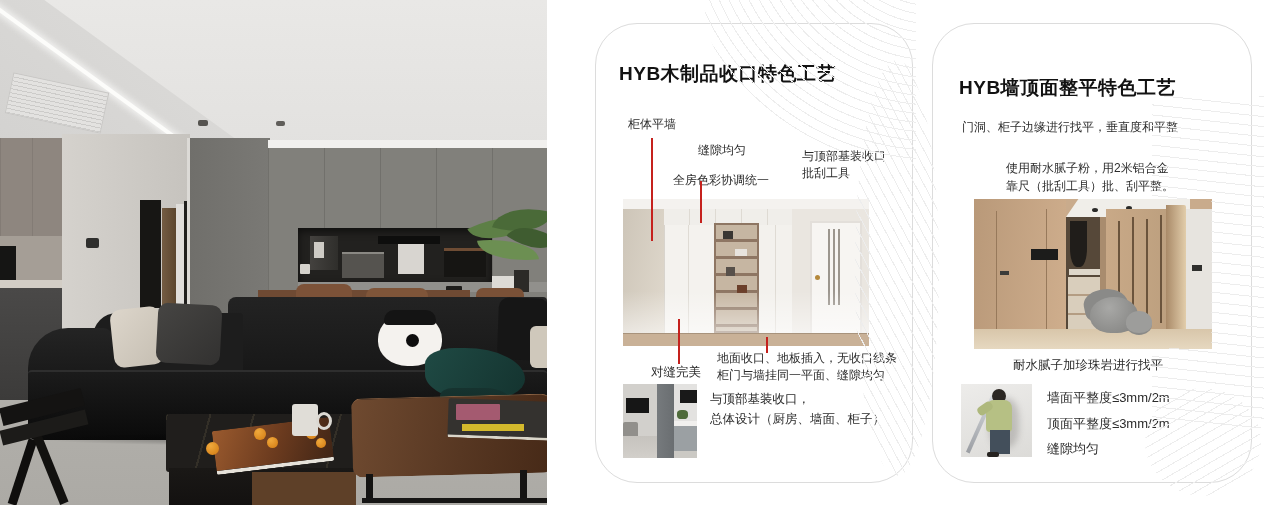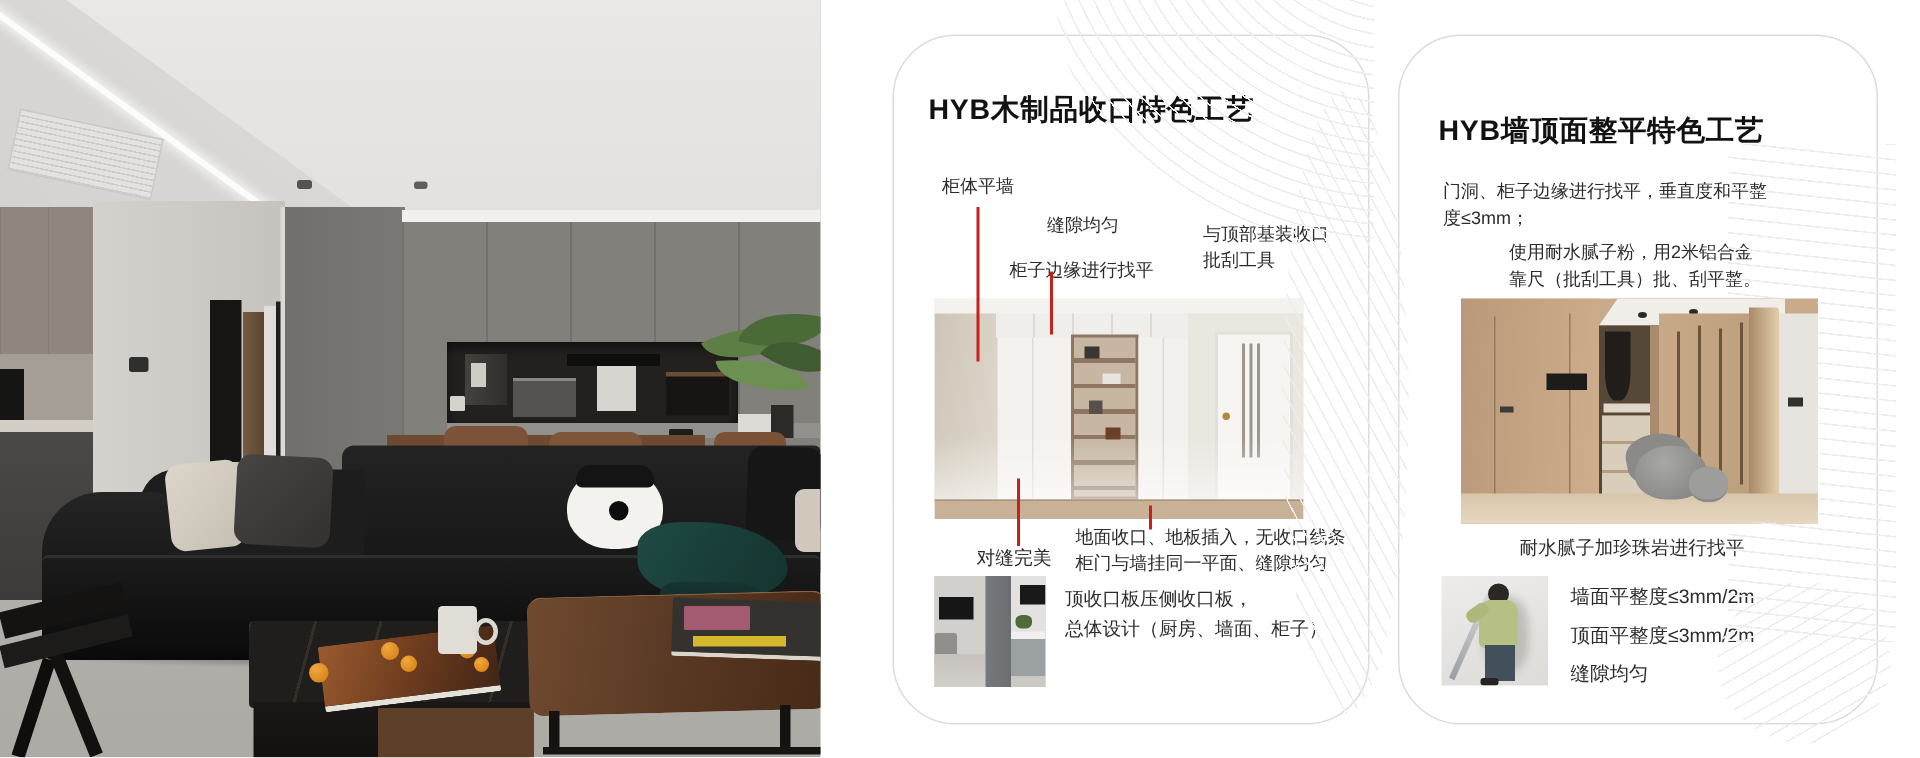--- a/index.html
+++ b/index.html
@@ -327,21 +327,21 @@
     <div class="a h-wleg1"></div>
     <div class="a h-wleg2"></div>
     <div class="a h-wbar"></div>
   </div>
 
   <section class="card card1">
     <h2>HYB木制品收口特色工艺</h2>
 
     <div class="callout co1">柜体平墙</div>
     <div class="callout co2">缝隙均匀</div>
-    <div class="callout co3">柜子边缘进行找平</div>
+    <div class="callout co3">全房色彩协调统一</div>
     <div class="callout co4">
       <div>与顶部基装收口</div>
       <div>批刮工具</div>
     </div>
 
     <div class="rline rl1"></div>
     <div class="rline rl2"></div>
 
     <div class="photo1">
       <div class="a q1-ceil"></div>
@@ -384,31 +384,30 @@
       <div class="a t1col"></div>
       <div class="a t1k"></div>
       <div class="a t1app"></div>
       <div class="a t1plant"></div>
       <div class="a t1count"></div>
       <div class="a t1cab"></div>
       <div class="a t1kfloor"></div>
     </div>
 
     <div class="note color-note">
-      <div>顶收口板压侧收口板，</div>
+      <div>与顶部基装收口，</div>
       <div>总体设计（厨房、墙面、柜子）</div>
     </div>
   </section>
 
   <section class="card card2">
     <h2>HYB墙顶面整平特色工艺</h2>
 
     <div class="p1para p2-1">
       <div>门洞、柜子边缘进行找平，垂直度和平整</div>
-      <div>度≤3mm；</div>
     </div>
     <div class="p1para p2-2">
       <div>使用耐水腻子粉，用2米铝合金</div>
       <div>靠尺（批刮工具）批、刮平整。</div>
     </div>
 
     <div class="photo2">
       <div class="a q2-wl"></div>
       <div class="a q2-ds1"></div>
       <div class="a q2-ds2"></div>

